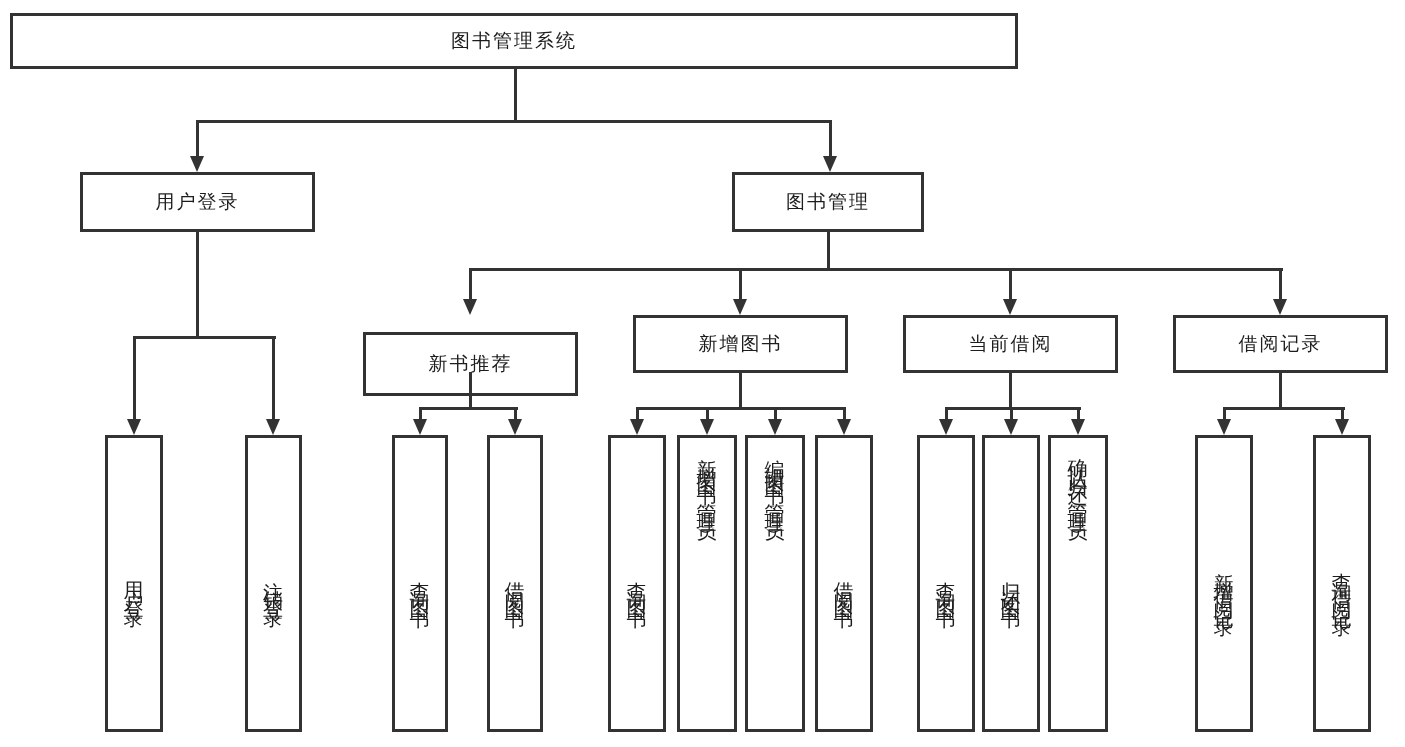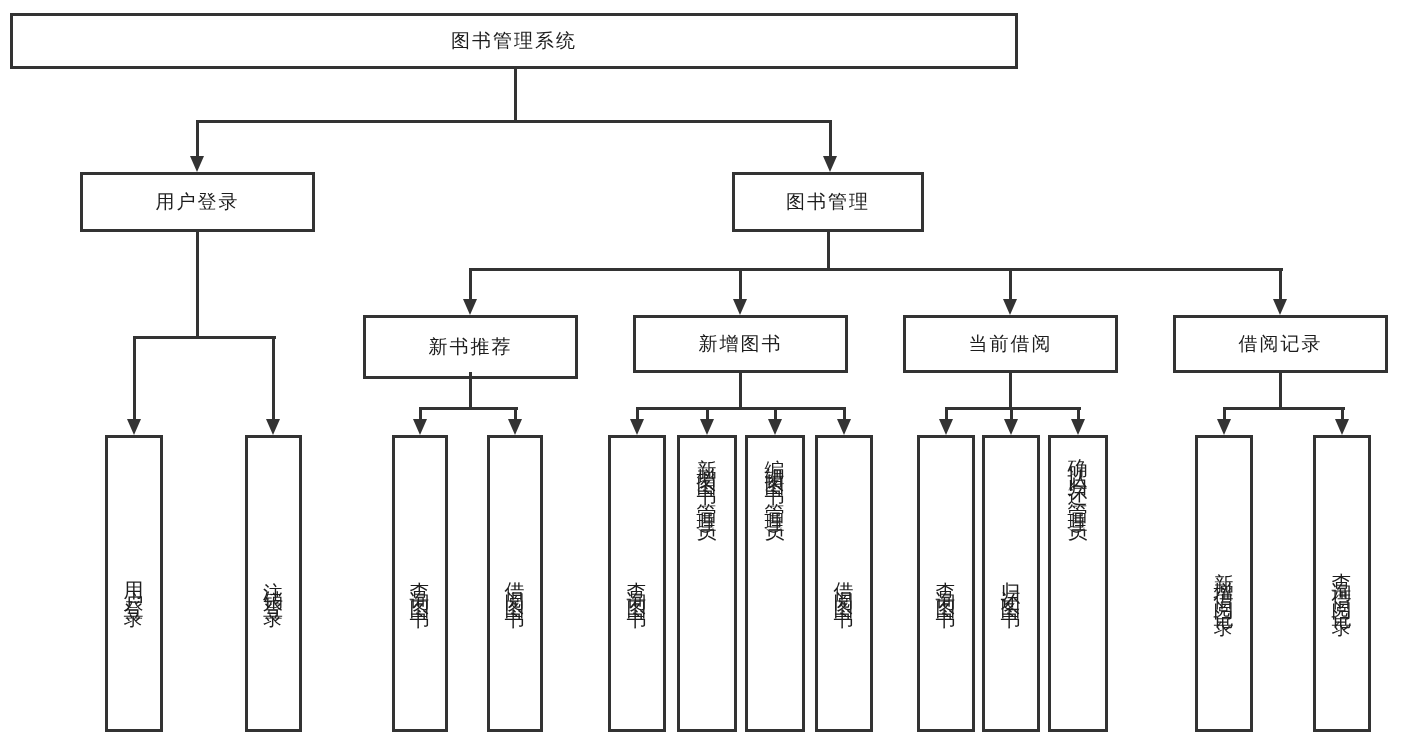--- a/index.html
+++ b/index.html
@@ -79,21 +79,21 @@
   <div class="h" style="left:469px;top:268px;width:814px;"></div>
   <div class="v" style="left:469px;top:268px;height:34px;"></div>
   <div class="a" style="left:463px;top:299px;"></div>
   <div class="v" style="left:739px;top:268px;height:34px;"></div>
   <div class="a" style="left:733px;top:299px;"></div>
   <div class="v" style="left:1009px;top:268px;height:34px;"></div>
   <div class="a" style="left:1003px;top:299px;"></div>
   <div class="v" style="left:1279px;top:268px;height:34px;"></div>
   <div class="a" style="left:1273px;top:299px;"></div>
 
-  <div class="hnode" style="left:363px;top:315px;width:215px;height:64px;">
+  <div class="hnode" style="left:363px;top:332px;width:215px;height:64px;">
     <span>新书推荐</span>
   </div>
   <div class="hnode" style="left:633px;top:315px;width:215px;height:58px;">
     <span>新增图书</span>
   </div>
   <div class="hnode" style="left:903px;top:315px;width:215px;height:58px;">
     <span>当前借阅</span>
   </div>
   <div class="hnode" style="left:1173px;top:315px;width:215px;height:58px;">
     <span>借阅记录</span>

